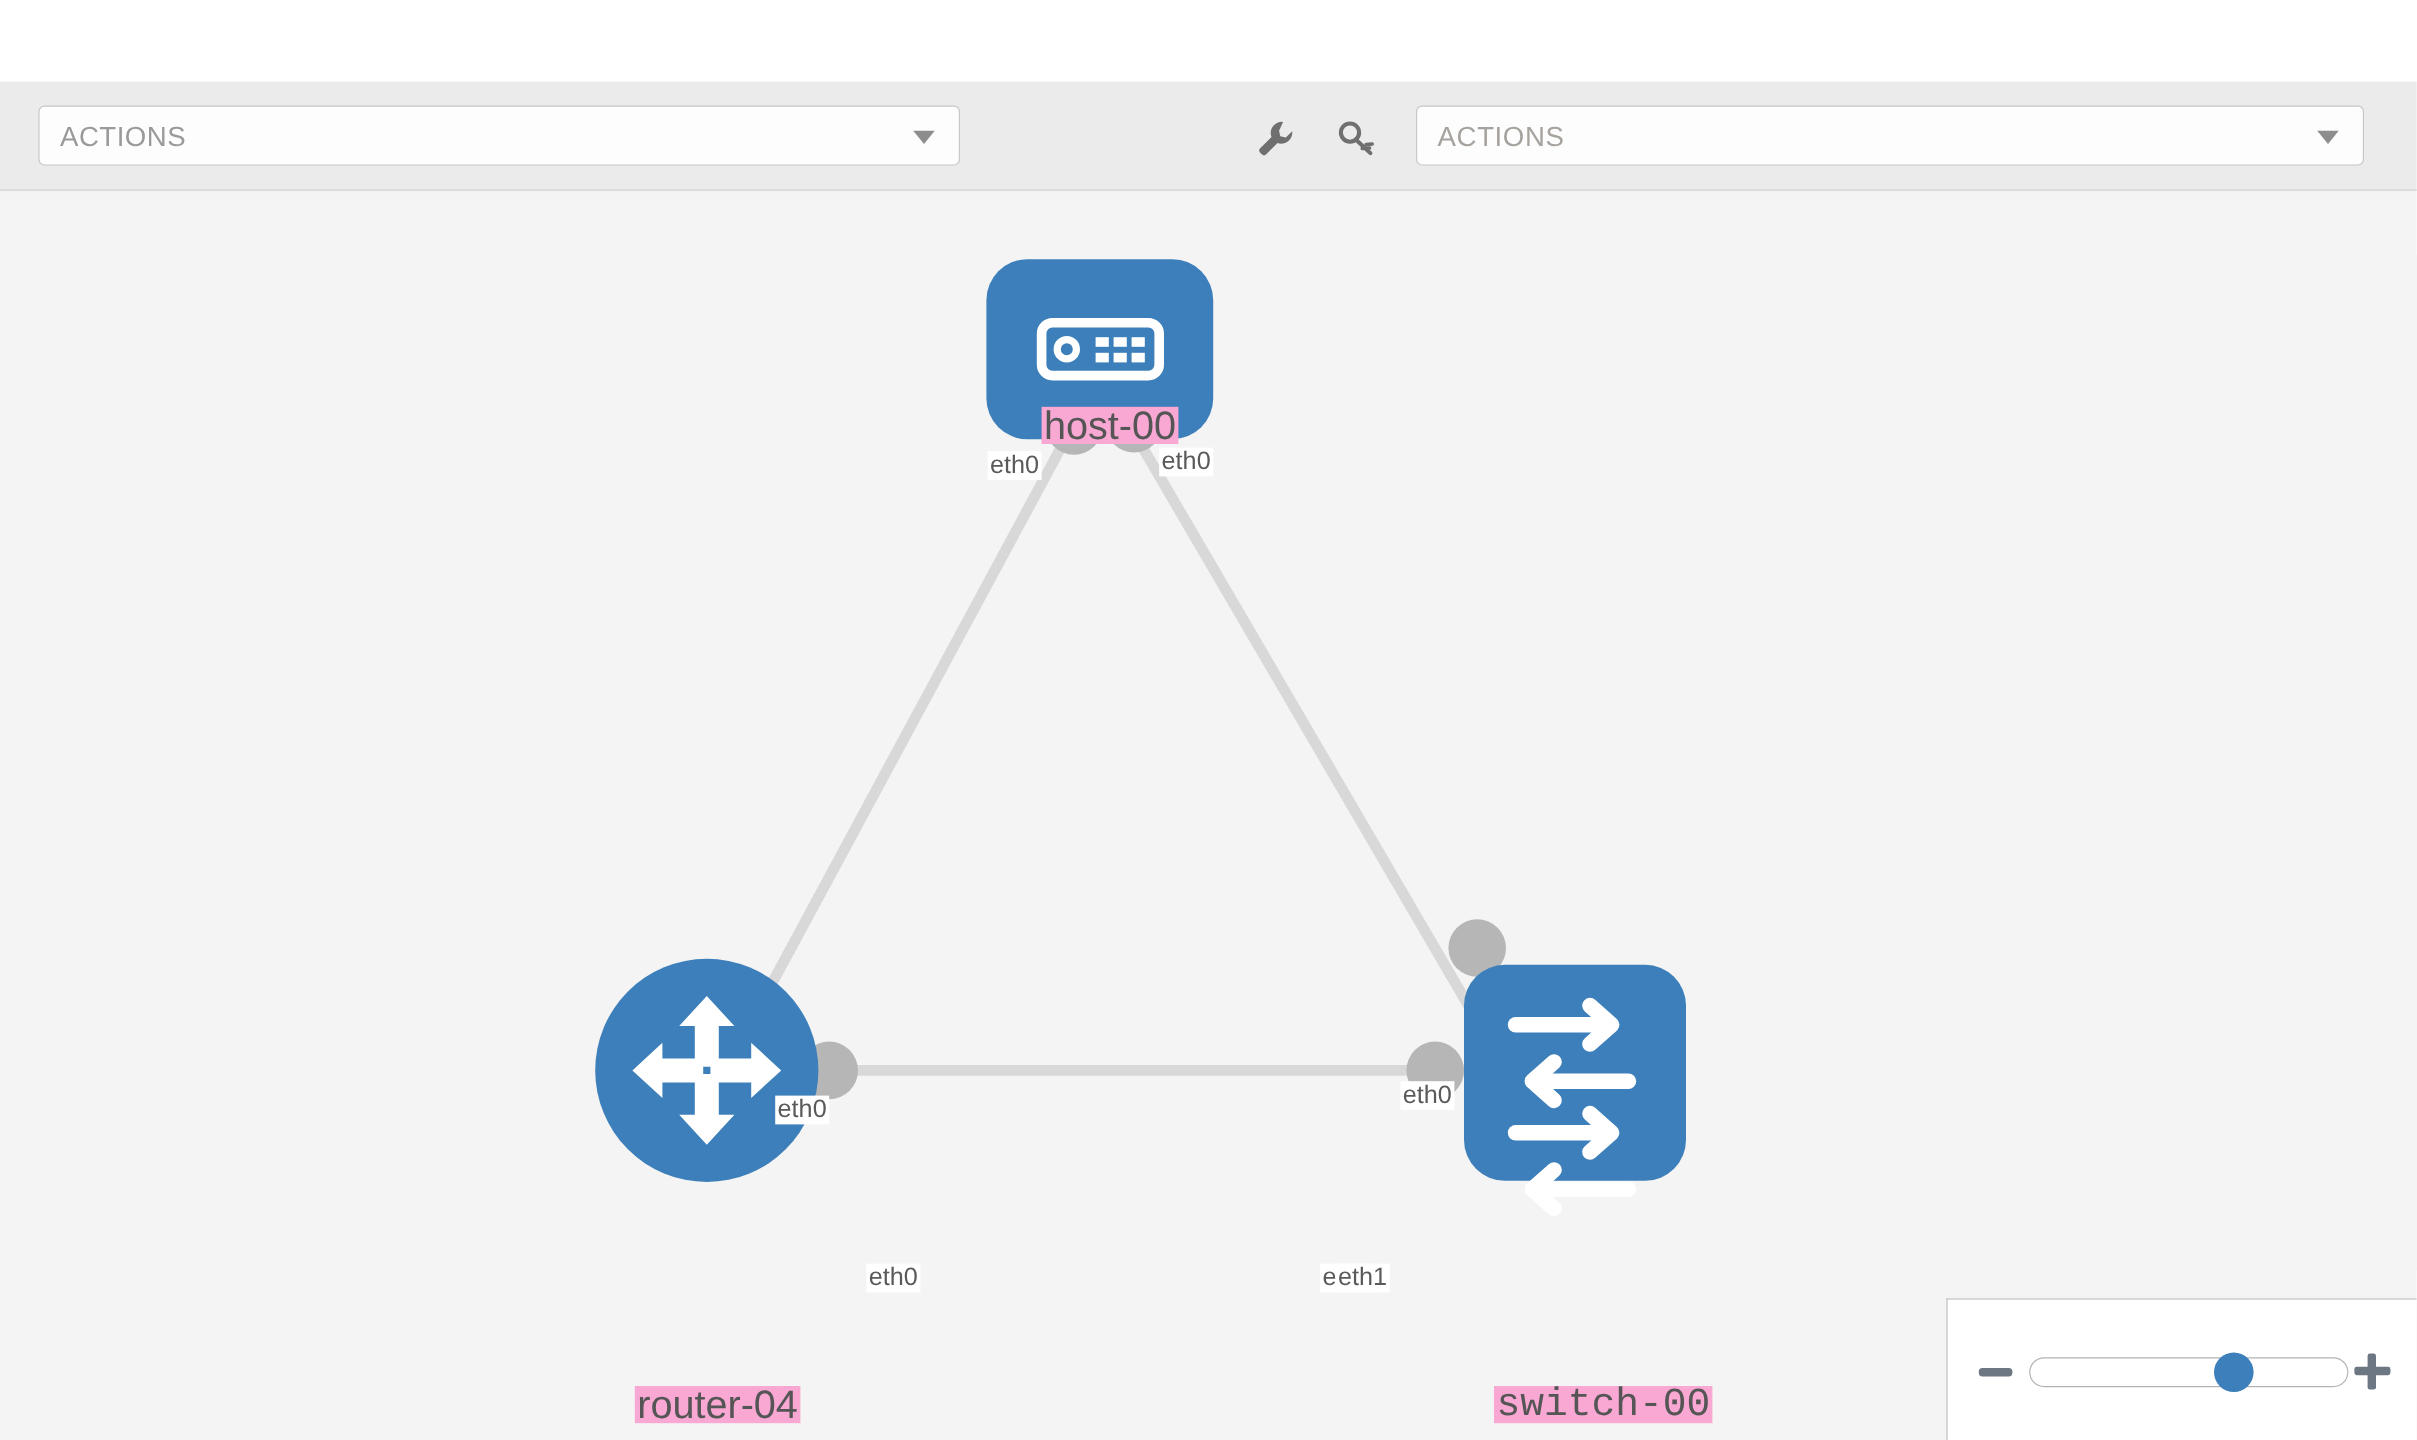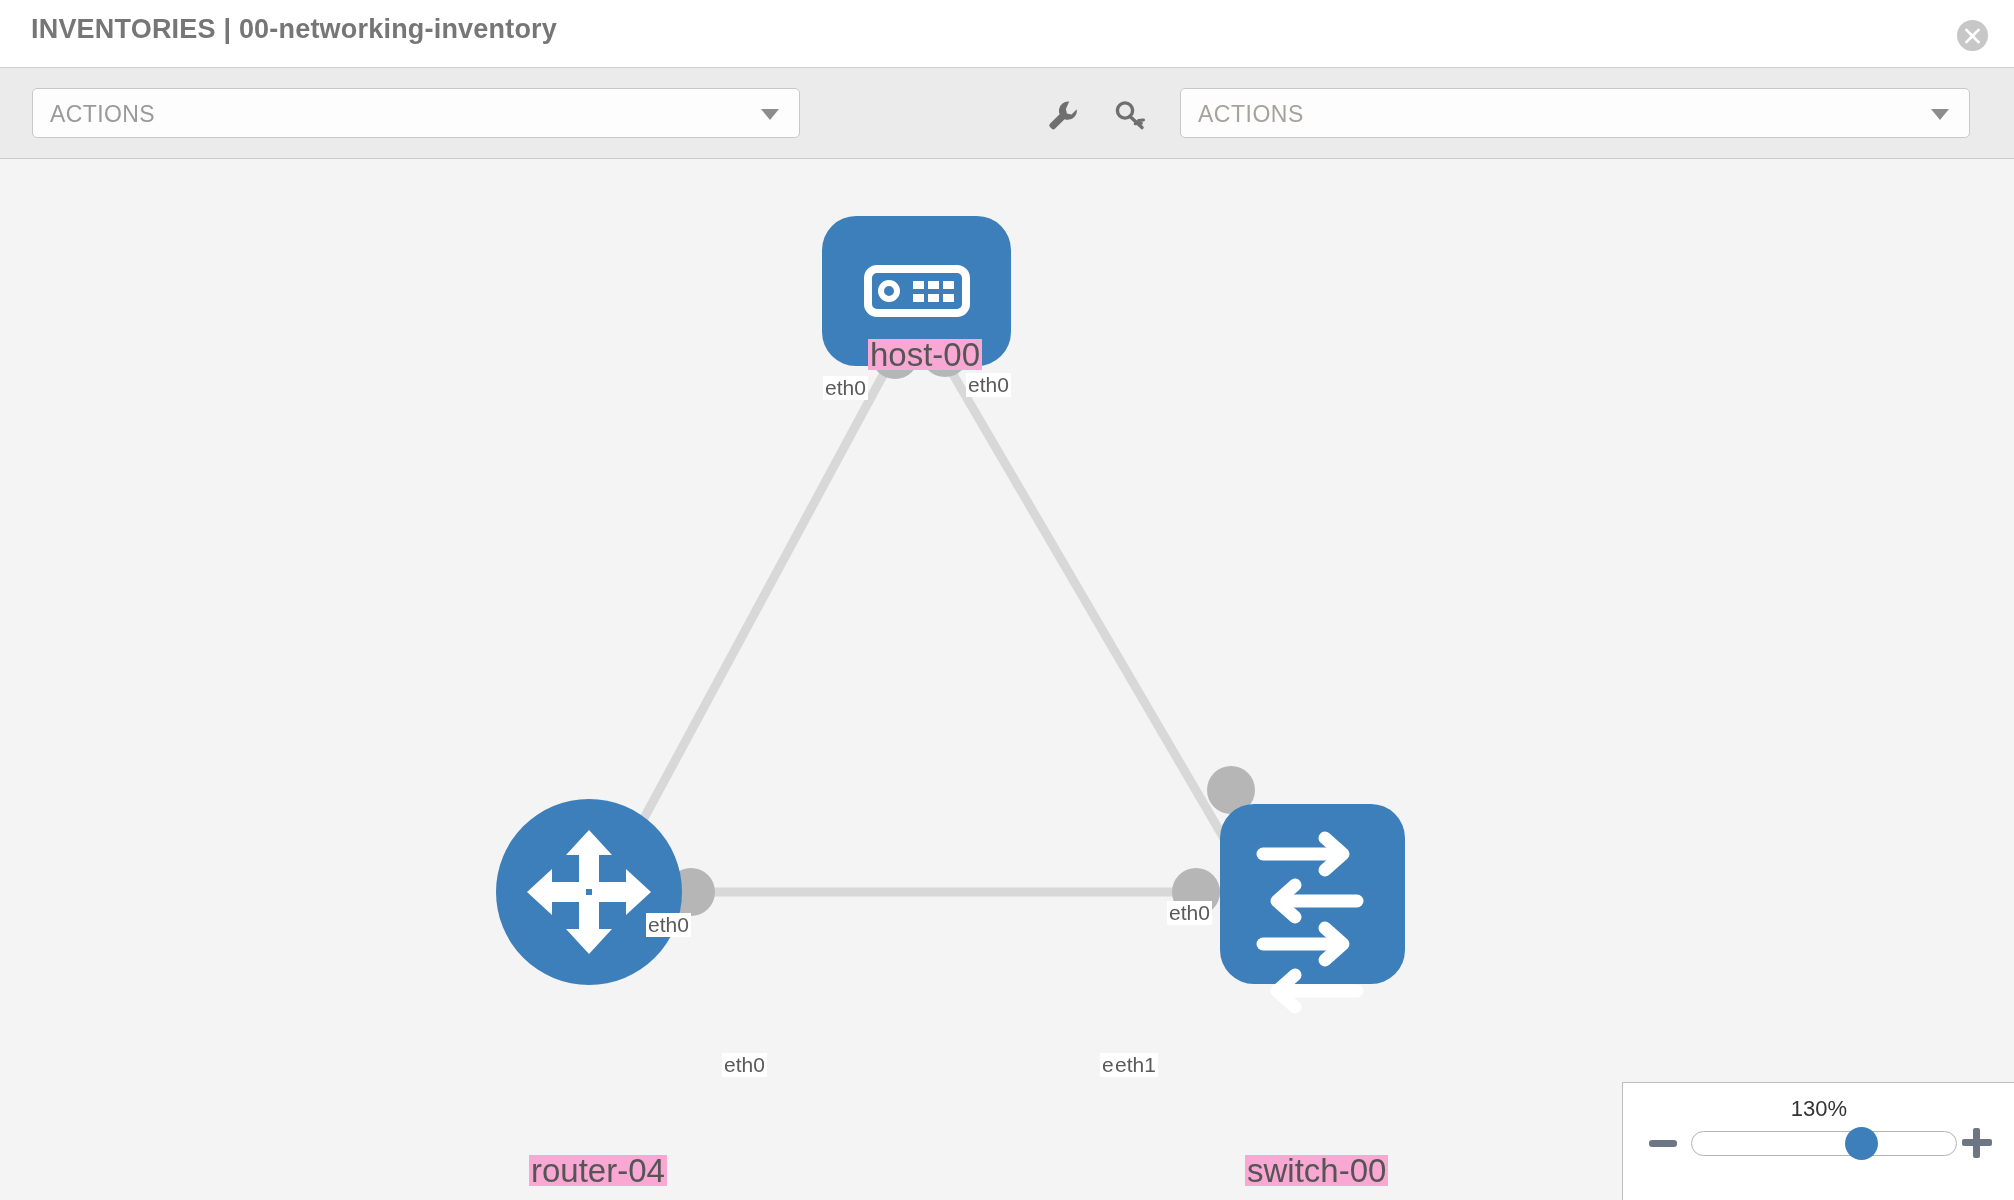--- a/index.html
+++ b/index.html
@@ -229,28 +229,20 @@
     border-radius: 50%;
     background: #3c7fba;
     cursor: grab;
   }
 </style>
 </head>
 <body>
 
 <div id="app">
 
-  <div class="titlebar">
-    <div class="title-text">INVENTORIES | 00-networking-inventory</div>
-    <div class="close-btn">
-      <svg width="31" height="31" viewBox="0 0 31 31">
-        <path d="M9.6 8.2 L15.5 14.1 L21.4 8.2 L23.3 10.1 L17.4 16 L23.3 21.9 L21.4 23.8 L15.5 17.9 L9.6 23.8 L7.7 21.9 L13.6 16 L7.7 10.1 Z" fill="#ffffff"></path>
-      </svg>
-    </div>
-  </div>
 
   <div class="toolbar">
 
     <div class="actions-select">
       <span class="label">ACTIONS</span>
       <span class="caret"></span>
     </div>
 
     <div class="tool-icon wrench">
       <svg width="34" height="34" viewBox="0 0 34 34">
@@ -345,24 +337,23 @@
     <div class="iface-label" style="left:1167px; top:718px;">eth0</div>
 
     <div class="iface-label" style="left:722px; top:870px;">eth0</div>
 
     <div class="iface-label" style="left:1100px; top:870px;">eth0</div>
 
     <div class="iface-label" style="left:1113px; top:870px;">eth1</div>
 
     <div class="node-label" style="left:529px; top:996px;">router-04</div>
 
-    <div class="node-label" style="left:1245px; top:996px;">switch-00</div>
+    <div class="node-label" style="left:1245px; top:996px;font-family:Liberation Mono, monospace;">switch-00</div>
 
     <div class="zoom-panel" style="left:1622px; top:923px;">
-      <div class="zoom-level">130%</div>
       <div class="zoom-minus"></div>
       <div class="zoom-track"></div>
       <div class="zoom-thumb"></div>
       <div class="zoom-plus"></div>
     </div>
 
   </div>
 </div>
 
 </body></html>

